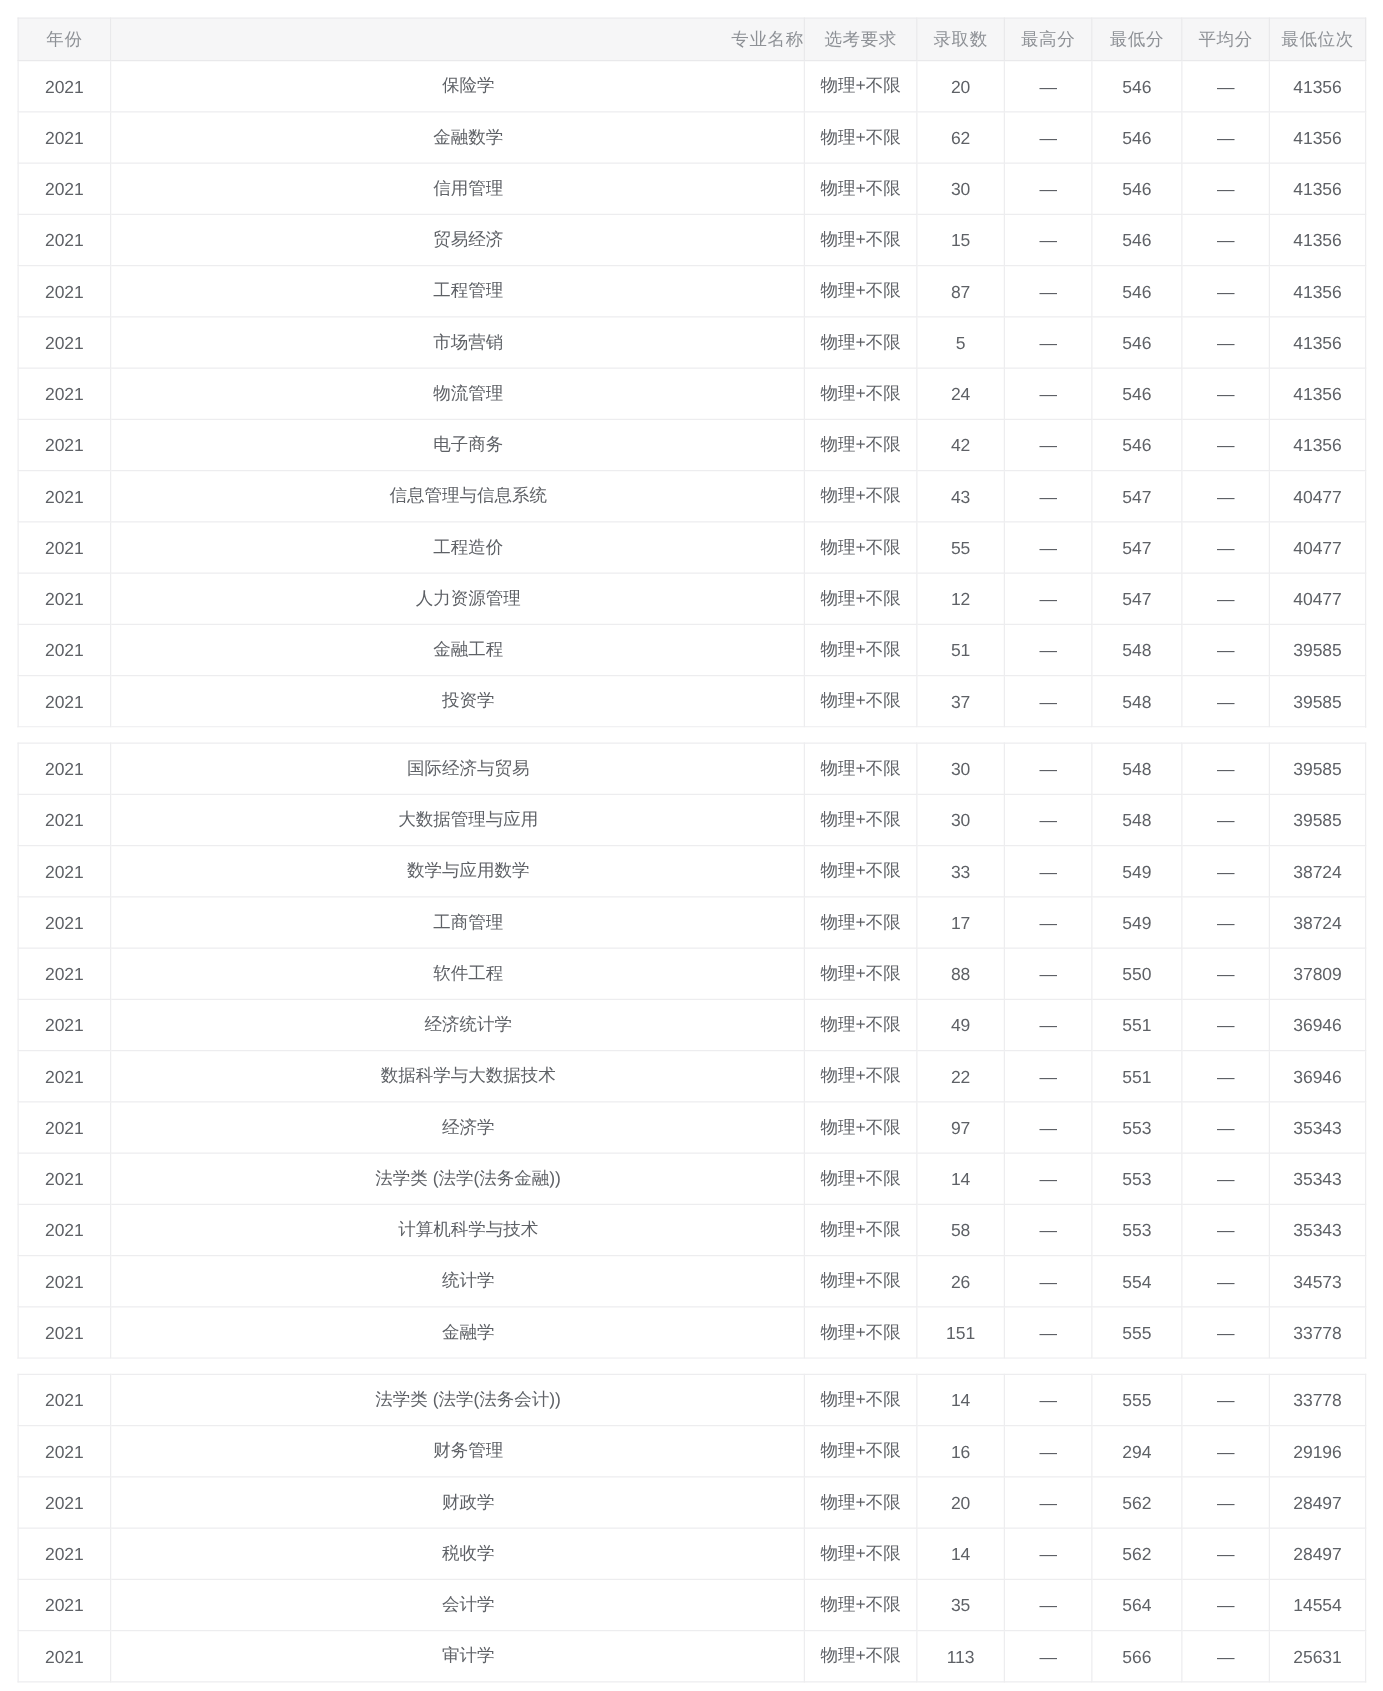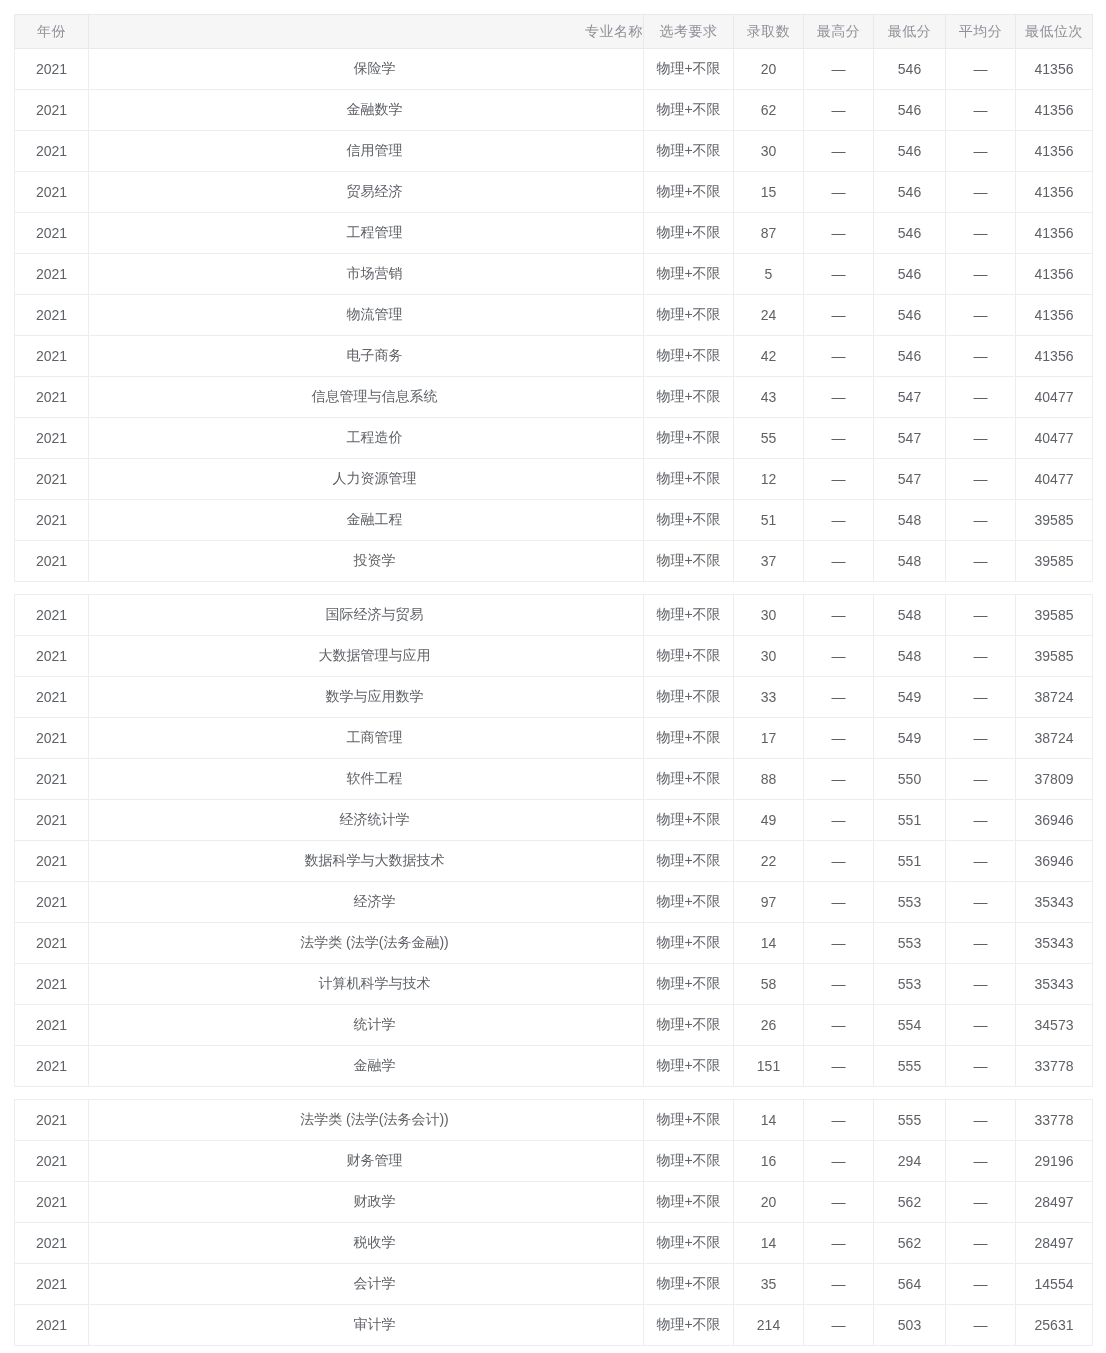--- a/index.html
+++ b/index.html
@@ -409,21 +409,21 @@
           <td class="col-admitted">35</td>
           <td class="col-max">—</td>
           <td class="col-min">564</td>
           <td class="col-avg">—</td>
           <td class="col-rank">14554</td>
         </tr>
         <tr>
           <td class="col-year">2021</td>
           <td class="col-major">审计学</td>
           <td class="col-req">物理+不限</td>
-          <td class="col-admitted">214</td>
-          <td class="col-max">—</td>
-          <td class="col-min">503</td>
+          <td class="col-admitted">113</td>
+          <td class="col-max">—</td>
+          <td class="col-min">566</td>
           <td class="col-avg">—</td>
           <td class="col-rank">25631</td>
         </tr>
       </tbody>
     </table>
   </div>
 
 </body></html>

